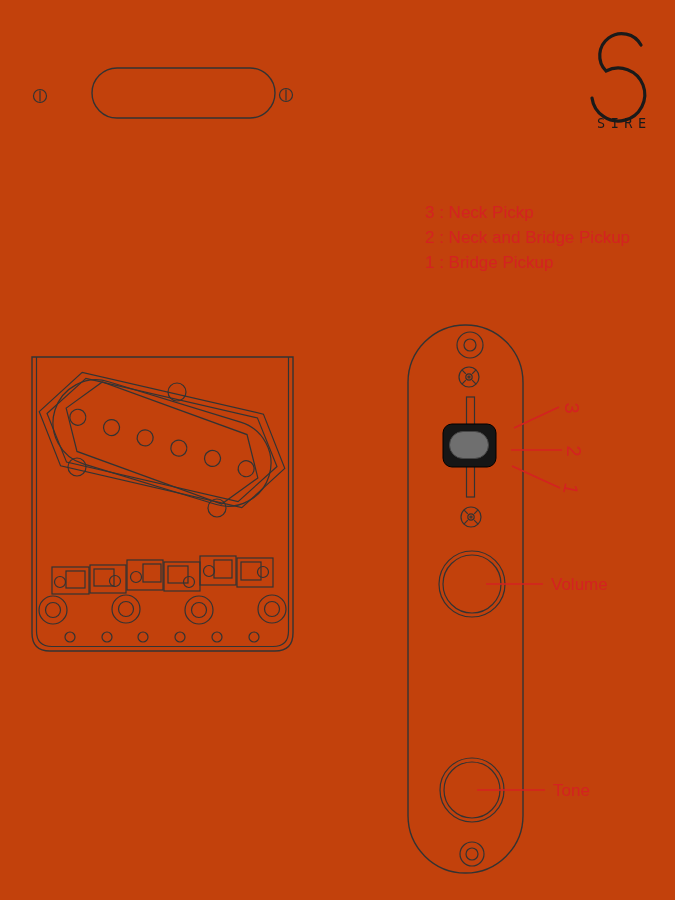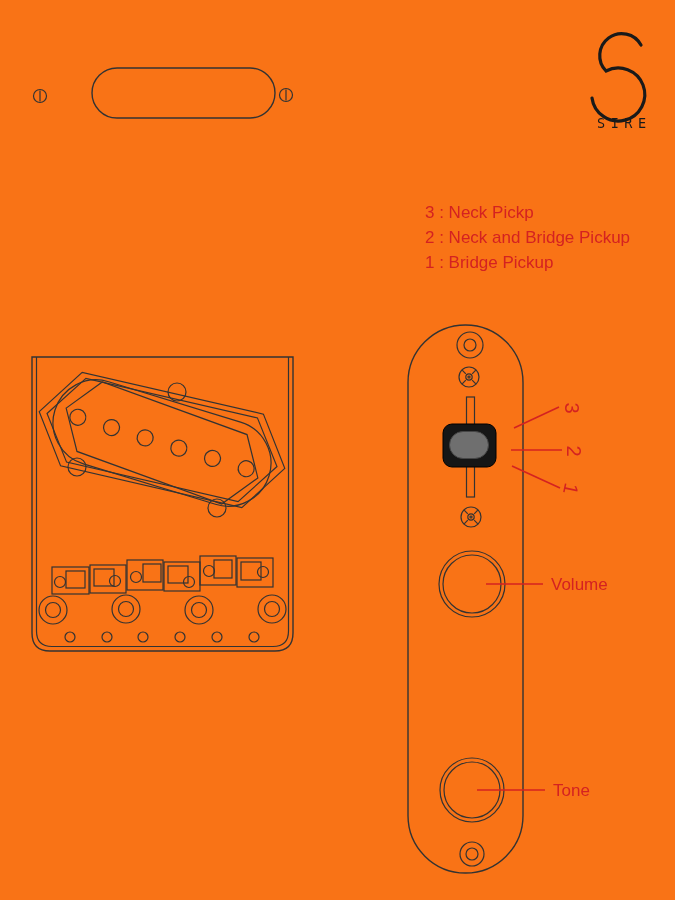--- a/index.html
+++ b/index.html
@@ -1,16 +1,16 @@
 <!DOCTYPE html>
 <html><head>
 <meta charset="utf-8">
 <style>
   html,body{margin:0;padding:0;background:#ffffff;}
-  .page{position:relative;width:675px;height:900px;background:#f97316;overflow:hidden;
+  .page{position:relative;width:675px;height:900px;background:#c2410c;overflow:hidden;
         font-family:"Liberation Sans",sans-serif;}
   svg{position:absolute;left:0;top:0;}
   .lineart{stroke:#333333;fill:none;stroke-width:1.4;}
   .thin{stroke-width:1.2;}
   .red-line{stroke:#d42221;stroke-width:1.6;fill:none;}
   .red-text{fill:#d42221;font-family:"Liberation Sans",sans-serif;font-size:17px;}
   .red-num{fill:#d42221;font-family:"Liberation Sans",sans-serif;font-size:20px;text-anchor:middle;dominant-baseline:central;}
   .logo-stroke{stroke:#1a1a1a;stroke-width:3.2;fill:none;stroke-linecap:round;}
   .logo-text{fill:#1a1a1a;font-family:"DejaVu Sans Mono",monospace;font-size:13.5px;letter-spacing:5.5px;}
   .switch-body{fill:#161616;stroke:#000000;stroke-width:1;}

